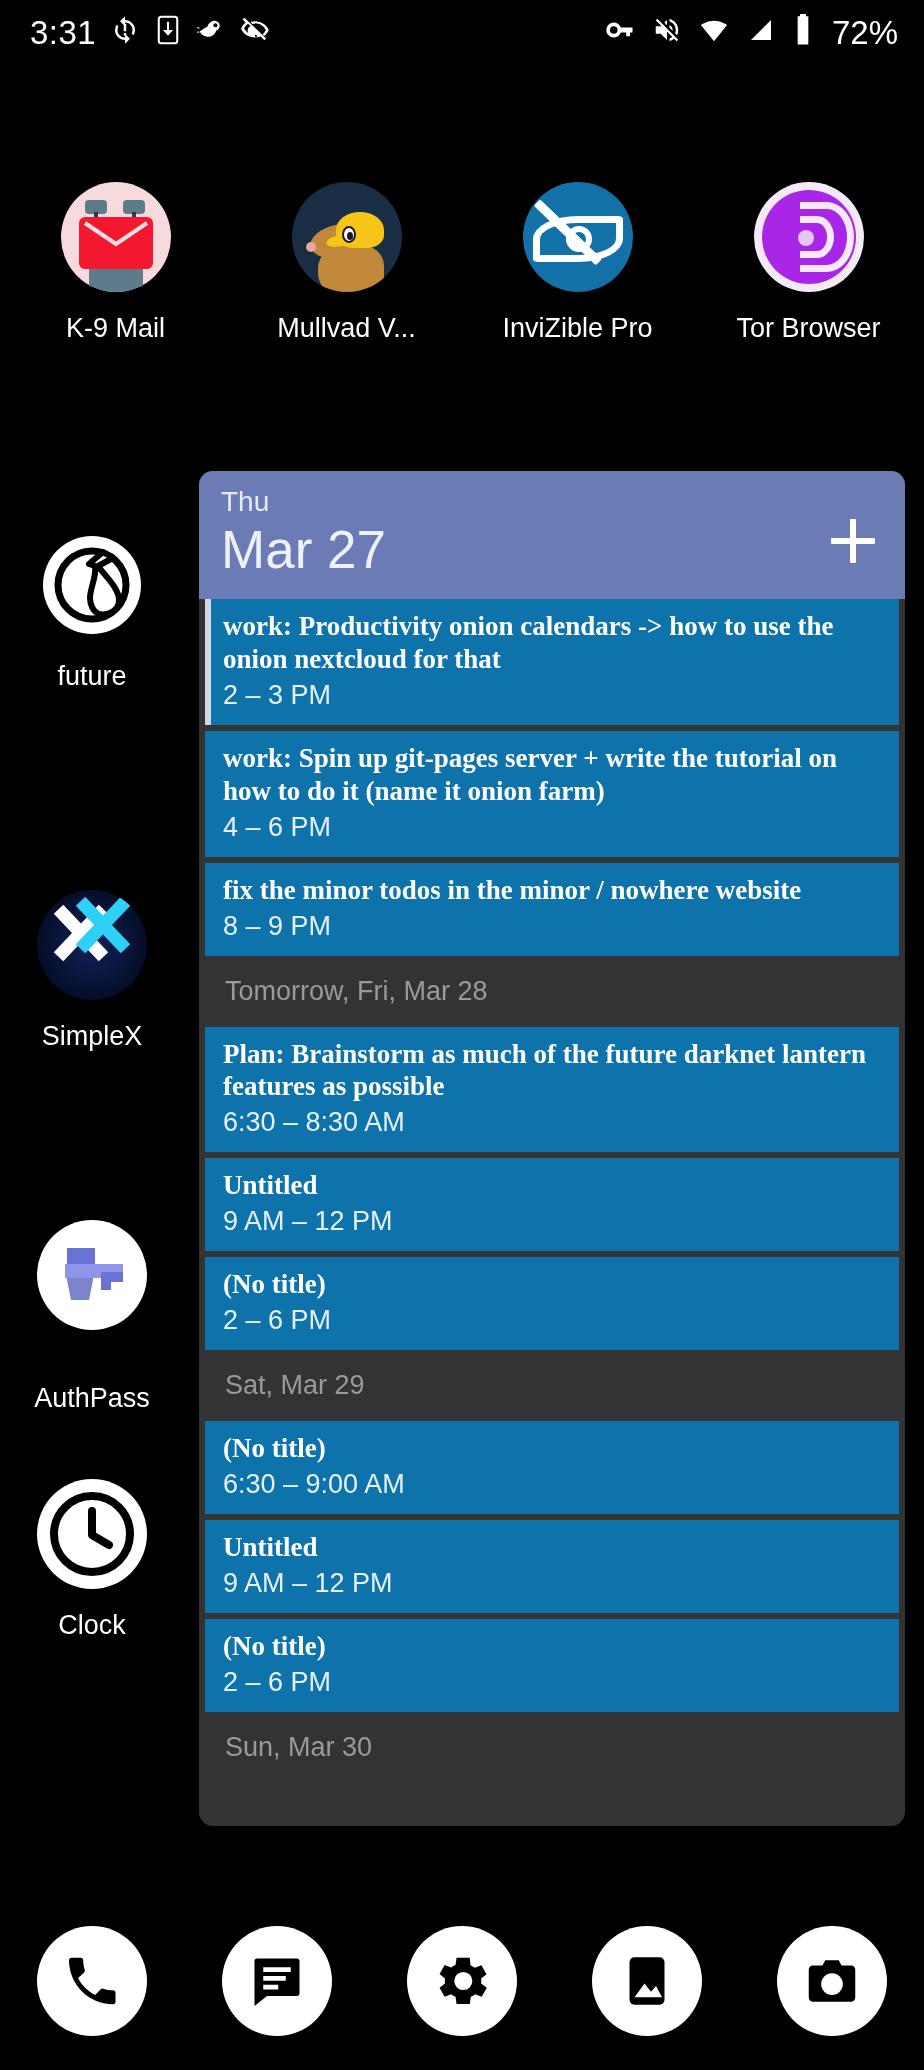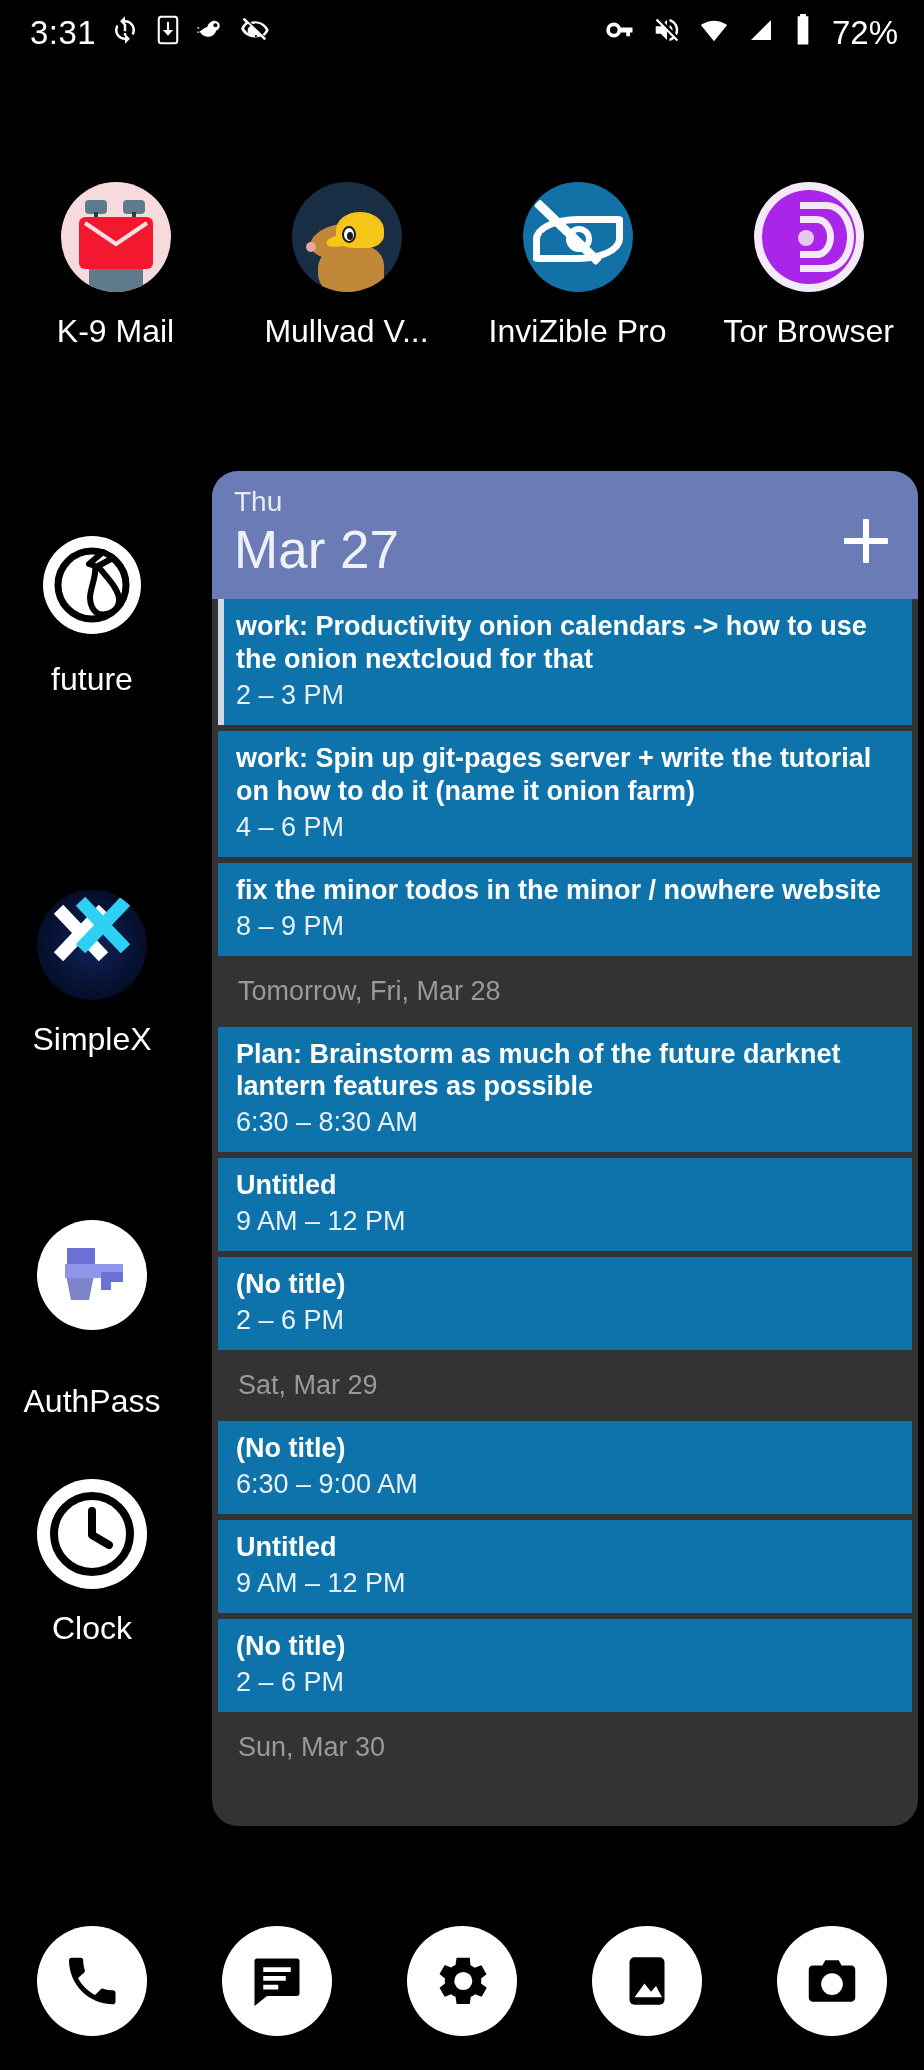--- a/index.html
+++ b/index.html
@@ -23,21 +23,21 @@
   .sbi { display:block; }
 
   
   #top-row {
     position:absolute; top:182px; left:0; width:924px;
     display:flex; justify-content:space-around; align-items:flex-start;
   }
   .app-cell { width:184px; display:flex; flex-direction:column; align-items:center; }
   .app-icon { width:110px; height:110px; border-radius:50%; position:relative; overflow:hidden; }
   .app-label {
-    margin-top:22px; color:#fff; font-size:32px; line-height:1.1;
+    margin-top:22px; color:#fff; font-size:27px; line-height:1.1;
     white-space:nowrap; text-align:right;
   }
 
   
   .ic-k9 { background:#f6dadd; display:flex; align-items:center; justify-content:center; }
   .k9-body { position:absolute; width:74px; height:52px; background:#f3182f; border-radius:6px; top:35px; left:18px; }
   .k9-v { position:absolute; top:38px; left:22px; width:66px; height:30px; }
   .k9-foot { position:absolute; bottom:0; left:28px; width:54px; height:26px; background:#5d7b8a; border-radius:4px; }
   .k9-ear { position:absolute; top:18px; width:22px; height:14px; background:#5d7b8a; border-radius:4px; }
   .k9-ear.l { left:24px; } .k9-ear.r { left:62px; }
@@ -102,22 +102,22 @@
   .li-circ { position:absolute; top:6px; left:6px; width:98px; height:98px; border-radius:50%; background:#fff; }
 
   .ic-simplex { background:radial-gradient(circle at 50% 50%, #10225c 0%, #06102e 62%, #020817 100%); }
 
   .ic-authpass { background:#fff; }
 
   .ic-clock { background:#fff; display:flex; align-items:center; justify-content:center; }
 
   
   #cal-widget {
-    position:absolute; left:212px; top:471px; width:706px; height:1355px;
-    border-radius:26px; overflow:hidden; background:#333333;
+    position:absolute; left:199px; top:471px; width:706px; height:1355px;
+    border-radius:14px; overflow:hidden; background:#333333;
   }
   #cal-header {
     height:128px; background:#6b7bb5; position:relative; padding:16px 22px 0 22px;
   }
   #cal-dow { color:#e6ebf7; font-size:28px; line-height:1.1; }
   #cal-date { color:#eef1fa; font-size:53px; line-height:1.12; margin-top:2px; font-weight:400; }
   #cal-add {
     position:absolute; right:30px; top:48px; width:44px; height:44px;
   }
   #cal-add:before, #cal-add:after {
@@ -125,21 +125,21 @@
   }
   #cal-add:before { left:0; top:19px; width:44px; height:6px; }
   #cal-add:after  { top:0; left:19px; width:6px; height:44px; }
 
   #cal-list { position:relative; background:#333333; }
   .cal-event {
     background:#0e72ab; margin:0 6px 6px 6px; padding:11px 0 13px 18px;
     position:relative;
   }
   .cal-event.first-ev { border-left:6px solid #cfd8e6; padding-left:12px; margin-left:6px; }
-  .ev-title { color:#ffffff; font-size:27px; font-weight:bold; line-height:1.22; padding-right:12px; }
+  .ev-title { color:#ffffff; font-size:27px; font-weight:bold; line-height:1.22; padding-right:12px;font-family:Liberation Serif, serif; }
   .ev-time  { color:#e8f1f7; font-size:27px; line-height:1.22; margin-top:3px; }
   .cal-daysep {
     color:#9a9a9a; font-size:27px; padding:14px 0 14px 20px; background:#333333;
     margin:0 6px 6px 6px;
   }
   #cal-fade {
     position:absolute; left:0; bottom:0; width:706px; height:70px;
     background:linear-gradient(to bottom, rgba(51,51,51,0) 0%, rgba(0,0,0,0.0) 100%);
     pointer-events:none;
   }

